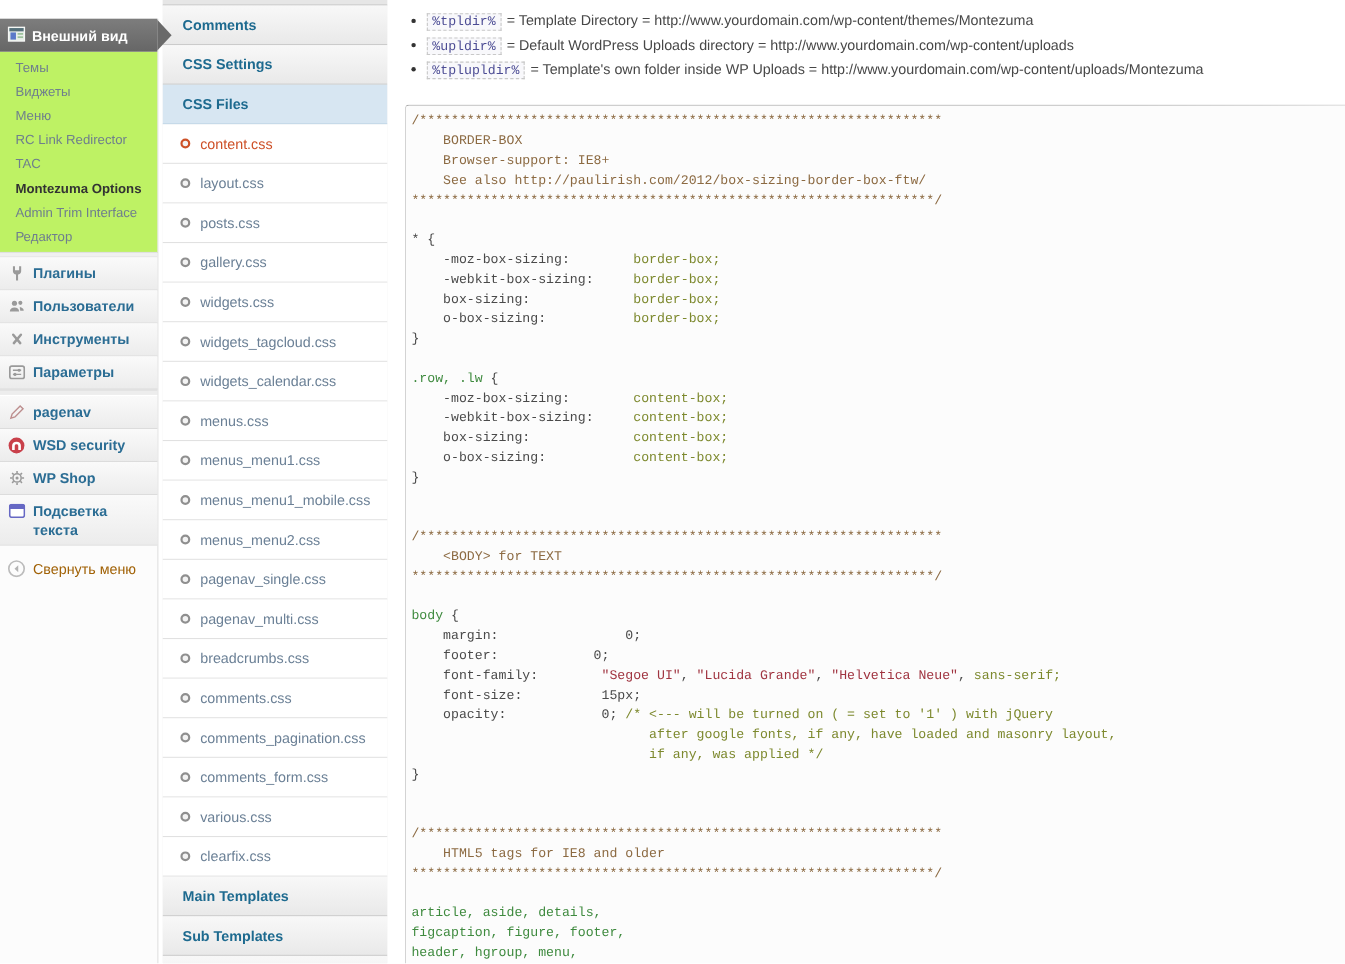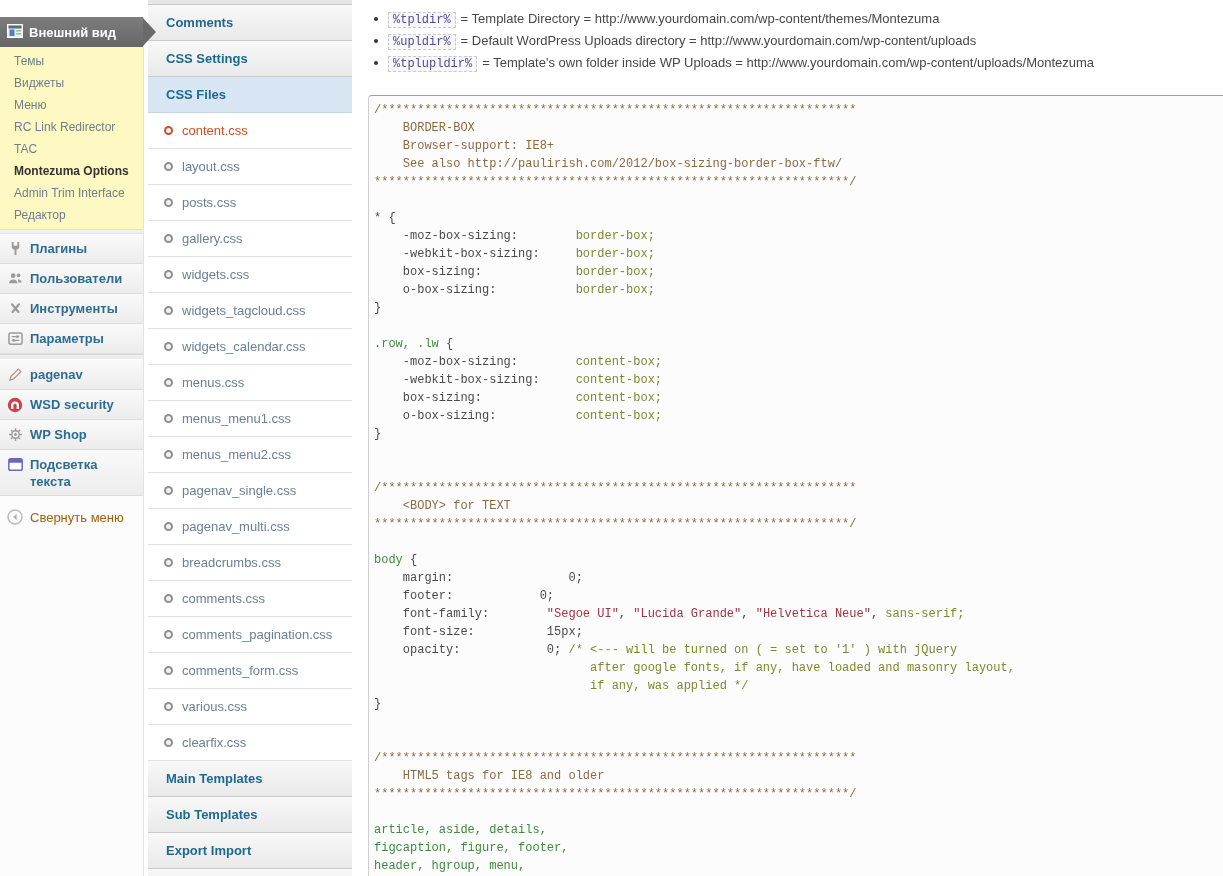--- a/index.html
+++ b/index.html
@@ -9,21 +9,21 @@
 
   
   .wp-sidebar { position:absolute; left:0; top:17px; width:144px; height:100%;
                 background:#fcfcfc; border-right:1px solid #e2e2e2; z-index:3; }
   .menu-top { position:relative; height:30px; display:flex; align-items:center; gap:6px;
               padding-left:7px; background:linear-gradient(#7d7d7d,#666);
               color:#fff; font-size:13px; font-weight:bold; }
   .menu-top .arrow { position:absolute; right:-13px; top:1px; width:0; height:0;
               border-top:14px solid transparent; border-bottom:14px solid transparent;
               border-left:13px solid #6a6a6a; }
-  .submenu { background:#fef9c3; border-bottom:1px solid #e0e0e0; padding:3px 0; }
+  .submenu { background:#bef264; border-bottom:1px solid #e0e0e0; padding:3px 0; }
   .sub-item { height:22px; line-height:22px; padding-left:14px; font-size:12px;
               color:#6f7f8d; cursor:pointer; white-space:nowrap; }
   .sub-item.current { color:#333; font-weight:bold; }
   .side-sep { height:4px; background:#f0f0f0; border-bottom:1px solid #e4e4e4; }
   .side-sep2 { height:6px; background:#ededed; border-top:1px solid #d9d9d9; border-bottom:1px solid #fff; }
   .side-sec { height:30px; display:flex; align-items:center; gap:7px; padding-left:7px;
               background:linear-gradient(#fafafa,#ececec); border-bottom:1px solid #dcdcdc;
               font-size:13px; font-weight:bold; color:#2b6d94; cursor:pointer; }
   .side-sec.tall { height:46px; align-items:flex-start; padding-top:6px; }
   .side-sec.tall .lbl { width:80px; line-height:17px; }
@@ -234,20 +234,24 @@
         <div class="file-row">
           <span class="bullet"></span>
           <span class="flabel">menus.css</span>
         </div>
         <div class="file-row">
           <span class="bullet"></span>
           <span class="flabel">menus_menu1.css</span>
         </div>
         <div class="file-row">
           <span class="bullet"></span>
+          <span class="flabel">menus_menu1_mobile.css</span>
+        </div>
+        <div class="file-row">
+          <span class="bullet"></span>
           <span class="flabel">menus_menu2.css</span>
         </div>
         <div class="file-row">
           <span class="bullet"></span>
           <span class="flabel">pagenav_single.css</span>
         </div>
         <div class="file-row">
           <span class="bullet"></span>
           <span class="flabel">pagenav_multi.css</span>
         </div>

